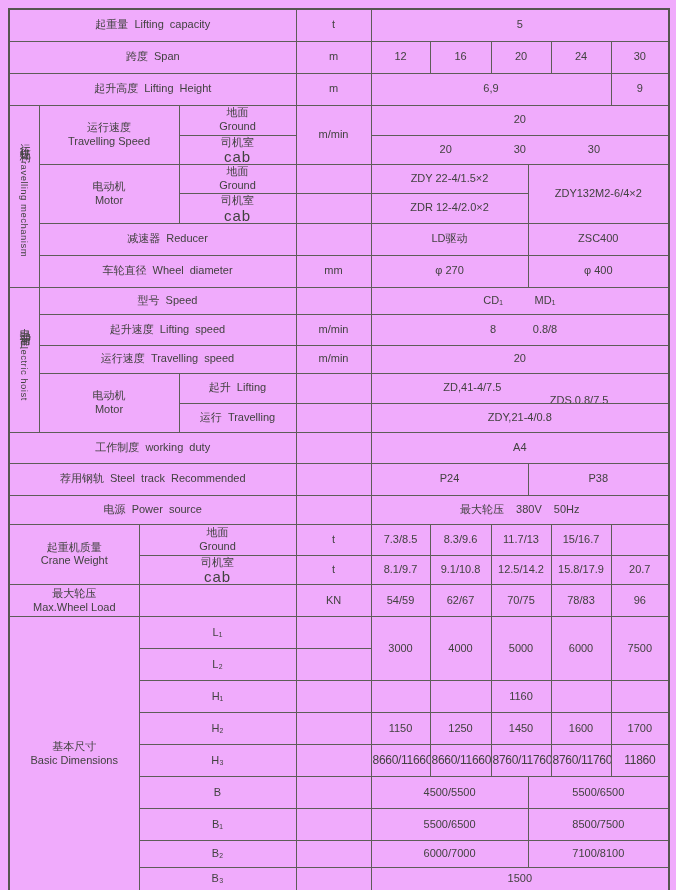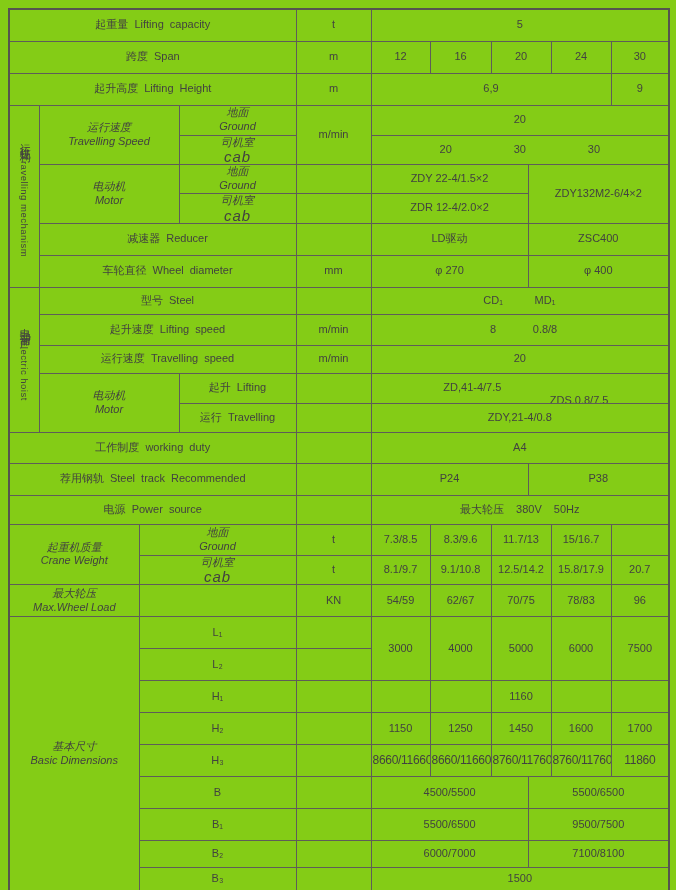--- a/index.html
+++ b/index.html
@@ -3,35 +3,35 @@
 <meta charset="utf-8">
 <style>
   html,body{margin:0;padding:0;}
   body{
     width:676px;height:890px;
     background:#f1f0ec;
     font-family:"Liberation Sans", sans-serif;
     color:#424240;
     -webkit-font-smoothing:antialiased;
   }
-  .page{position:relative;width:676px;height:890px;background:#84cc16;}
+  .page{position:relative;width:676px;height:890px;background:#f0abfc;}
   table.spec{
     position:absolute;left:8px;top:8px;
     width:660px;height:877px;
     border-collapse:collapse;table-layout:fixed;
     border:2px solid #55544f;
   }
   td{
     border:1px solid #5e5d58;
     text-align:center;vertical-align:middle;
     font-size:11px;padding:0 1px;overflow:hidden;
     line-height:1.25;
   }
   .lbl{word-spacing:3px;}
-  .two span{display:block;font-style:italic;}
+  .two span{display:block;}
   .cab{font-size:15px;letter-spacing:1px;line-height:1;}
   .small{font-size:12px;letter-spacing:-0.3px;}
   .wspace{word-spacing:9px;}
   
   .vcell{padding:4px 0;}
   .vwrap{display:flex;flex-direction:column;align-items:center;justify-content:center;gap:9px;}
   .vcn{writing-mode:vertical-rl;text-orientation:upright;letter-spacing:3px;font-size:11px;}
   .ven{writing-mode:vertical-rl;font-size:9.5px;letter-spacing:0.5px;}
   
   .pos{position:relative;}
@@ -151,21 +151,21 @@
   <td colspan="3">φ 400</td>
 </tr>
 
 <tr style="height:27px">
   <td rowspan="5" class="vcell">
     <div class="vwrap">
       <span class="vcn">电动葫芦</span>
       <span class="ven">Electric hoist</span>
     </div>
   </td>
-  <td colspan="3" class="lbl">型号 Steel</td>
+  <td colspan="3" class="lbl">型号 Speed</td>
   <td></td>
   <td colspan="6" class="pos">
     <span class="p41">CD₁</span>
     <span class="p59">MD₁</span>
   </td>
 </tr>
 
 <tr style="height:31px">
   <td colspan="3" class="lbl">起升速度 Lifting speed</td>
   <td>m/min</td>
@@ -316,21 +316,21 @@
   <td colspan="2">B</td>
   <td></td>
   <td colspan="3">4500/5500</td>
   <td colspan="3">5500/6500</td>
 </tr>
 
 <tr style="height:32px">
   <td colspan="2">B₁</td>
   <td></td>
   <td colspan="3">5500/6500</td>
-  <td colspan="3">9500/7500</td>
+  <td colspan="3">8500/7500</td>
 </tr>
 
 <tr style="height:27px">
   <td colspan="2">B₂</td>
   <td></td>
   <td colspan="3">6000/7000</td>
   <td colspan="3">7100/8100</td>
 </tr>
 
 <tr style="height:23px">

